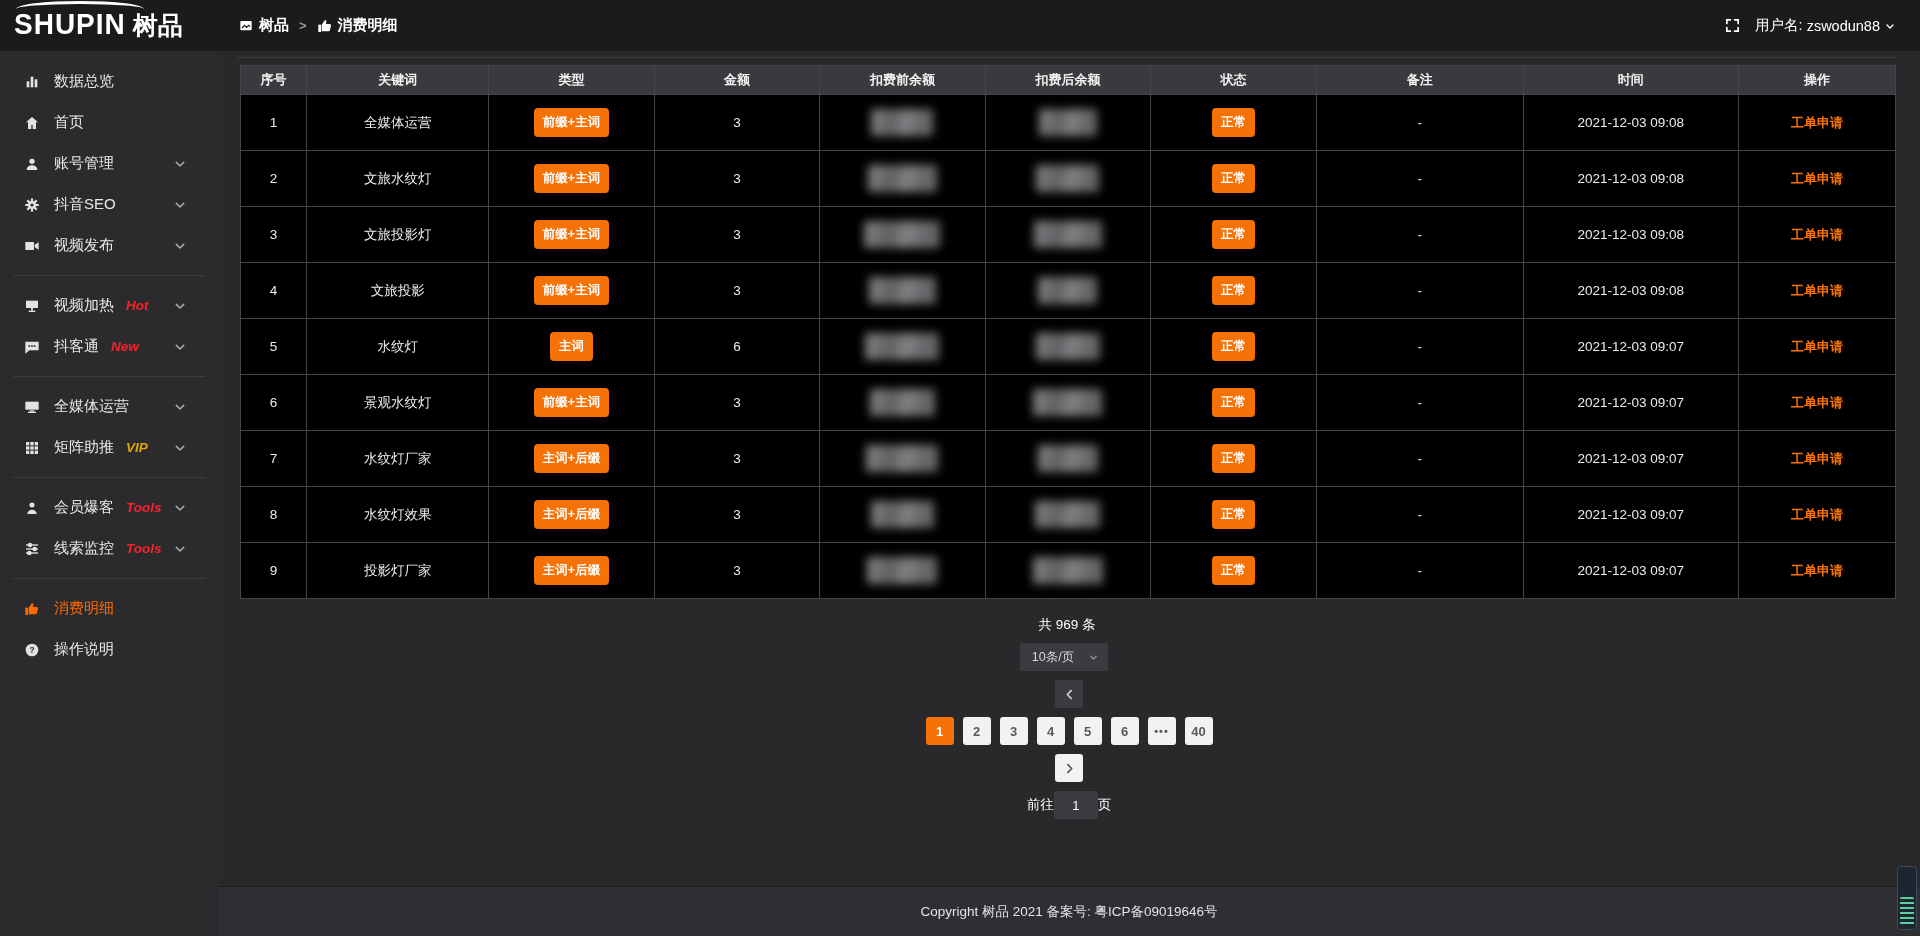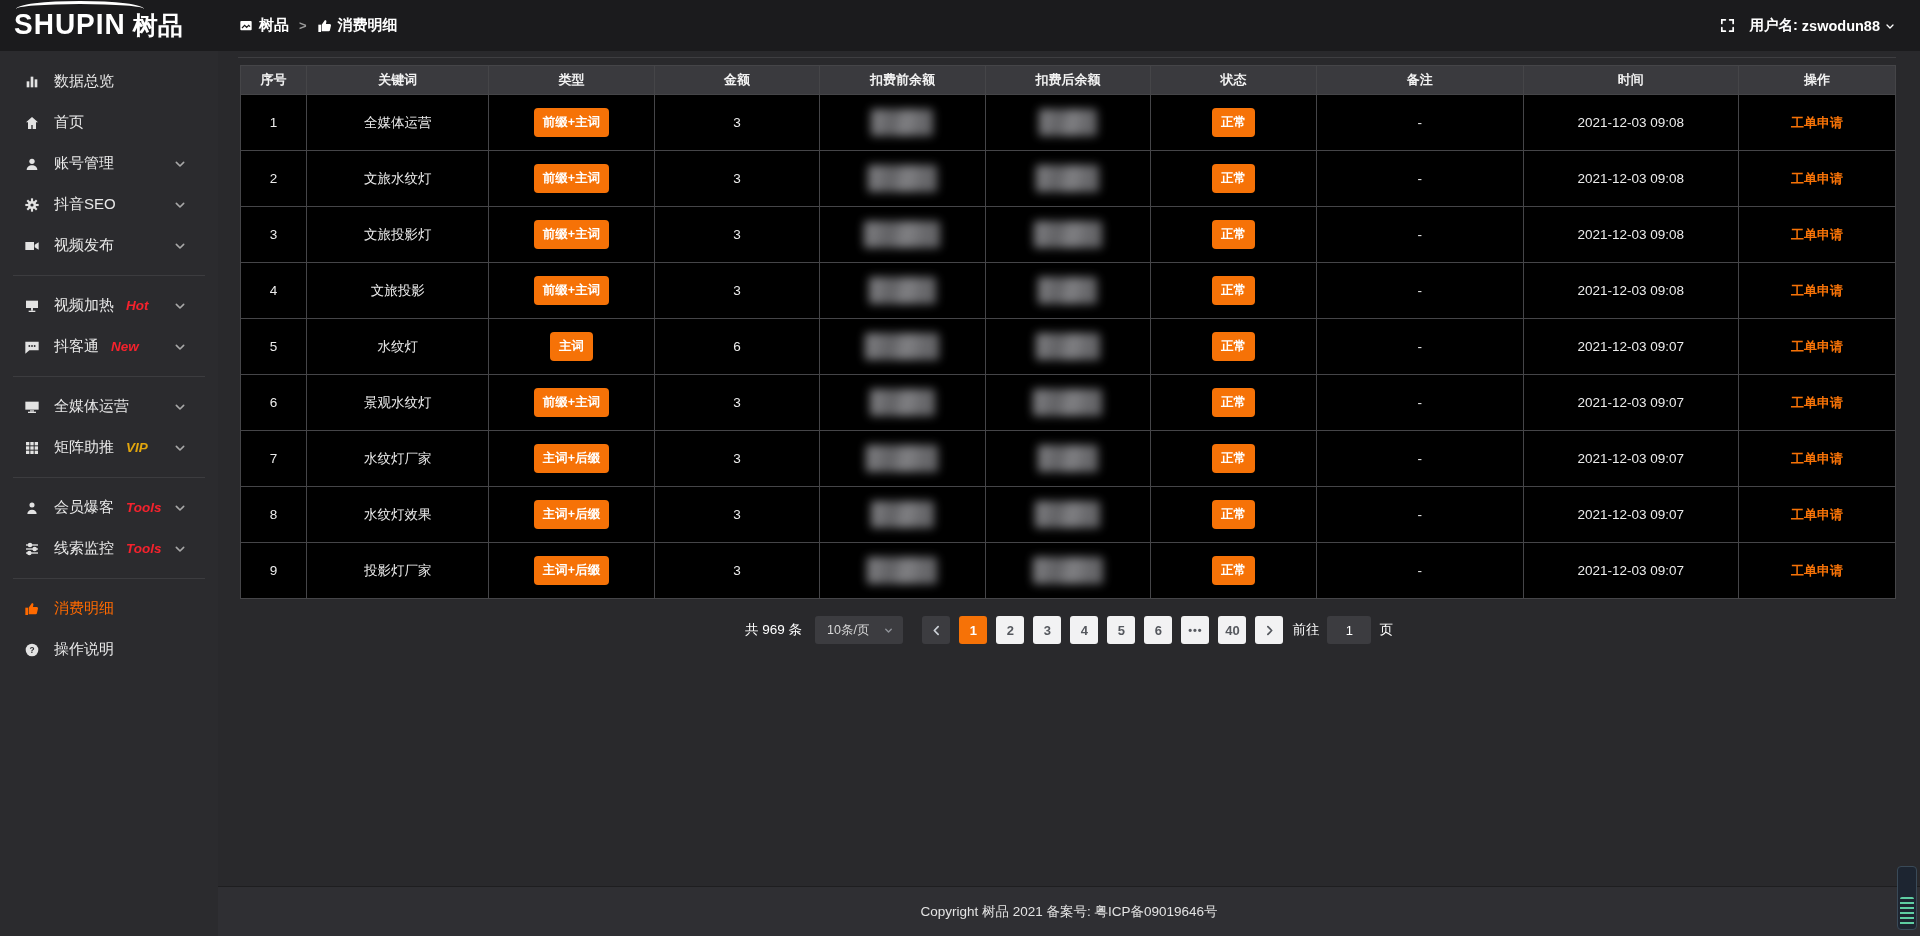--- a/index.html
+++ b/index.html
@@ -15,21 +15,21 @@
     border-top:3px solid #fff; border-radius:50%; }
   .logo-en { font-size:28px; font-weight:800; letter-spacing:1px; transform:scaleY(1.04); }
   .logo-cn { font-size:25px; font-weight:800; margin-left:7px; }
 
   
   .topbar { background:#1b1b1d; display:flex; align-items:center; justify-content:space-between;
     padding:0 24px 0 20px; color:#fff; }
   .crumbs { display:flex; align-items:center; gap:10px; font-size:15px; font-weight:bold; }
   .crumb { display:flex; align-items:center; gap:5px; cursor:pointer; }
   .crumb-sep { color:#9a9a9a; font-weight:bold; font-size:13px; }
-  .top-right { display:flex; align-items:center; gap:14px;font-weight:bold; }
+  .top-right { display:flex; align-items:center; gap:14px; }
   .username { font-size:14.5px; display:flex; align-items:center; gap:4px; cursor:pointer; }
   .ico { display:inline-flex; align-items:center; justify-content:center; }
   .ico svg { display:block; }
 
   
   .sidebar { background:#2b2b2e; padding-top:10px; overflow:hidden; }
   .side-item { height:41px; display:flex; align-items:center; padding:0 16px 0 23px;
     color:#e8e8e8; font-size:15px; cursor:pointer; }
   .side-item .ico { width:17px; color:#e3e3e3; margin-right:14px; }
   .side-item.active, .side-item.active .ico { color:#ff6a00; }
@@ -50,32 +50,32 @@
   .grid th { height:29px; background:#3a3a3e; color:#f2f2f2; font-size:13px; font-weight:bold; }
   .grid td { height:56px; color:#ececec; font-size:13.5px; }
   .badge { display:inline-block; background:#f67207; color:#fff; font-size:12.5px;
     font-weight:bold; padding:6px 9px; border-radius:4px; }
   .masked { height:27px; margin:0 auto; border-radius:2px; opacity:.8; filter:blur(5px);
     background:linear-gradient(100deg,#99999d 10%,#77777b 35%,#a3a3a7 55%,#808084 80%); }
   .action-link { color:#f67207; font-size:13px; font-weight:bold; cursor:pointer; }
 
   
   .pager { margin-top:17px; display:flex; align-items:center; justify-content:center;
-    gap:9px; color:#fff; font-size:13.5px; }
+    gap:9px; color:#fff; font-size:13.5px;flex-direction:column; }
   .pg-total { margin-right:4px; }
   .pg-select { height:28px; background:#3c3c40; border-radius:3px; display:flex; align-items:center;
     gap:14px; padding:0 9px 0 12px; color:#d8d8d8; font-size:12.5px; cursor:pointer; margin-right:10px; }
   .pg-select .chev { color:#909399; }
   .pg-btn { min-width:28px; height:28px; border-radius:3px; background:#f2f2f3; color:#55585e;
     font-weight:bold; font-size:13px; display:inline-flex; align-items:center; justify-content:center;
     padding:0 4px; cursor:pointer; }
   .pg-btn.active { background:#f67207; color:#fff; }
   .pg-btn.nav-dark { background:#3c3c40; color:#cbd0d6; }
   .pg-btn.dots { font-size:11px; letter-spacing:1px; }
-  .pg-goto { display:flex; align-items:center; gap:8px; margin-left:0; }
+  .pg-goto { display:flex; align-items:center; margin-left:0; }
   .pg-goto input { width:44px; height:28px; background:#3c3c40; border:none; border-radius:3px;
     color:#fff; text-align:center; font-size:13px; font-family:inherit; }
 
   
   .footer { margin-top:auto; height:50px; background:#2f2f33; border-top:1px solid #1e1e20;
     display:flex; align-items:center; justify-content:center; color:#e3e3e3; font-size:13.5px; }
 
   
   .scrollwidget { position:absolute; right:3px; bottom:6px; width:20px; height:64px;
     background:#1d2531; border:1px solid #3a4a58; border-radius:4px; display:flex;

